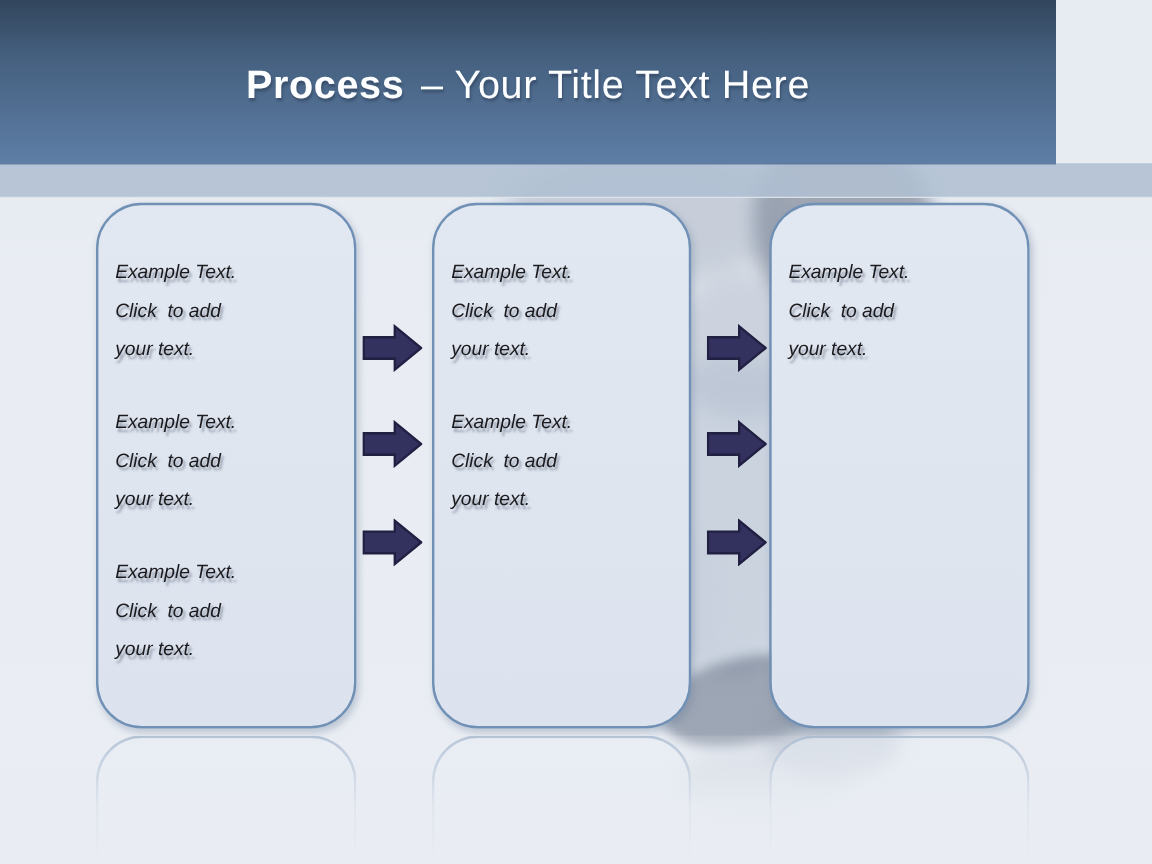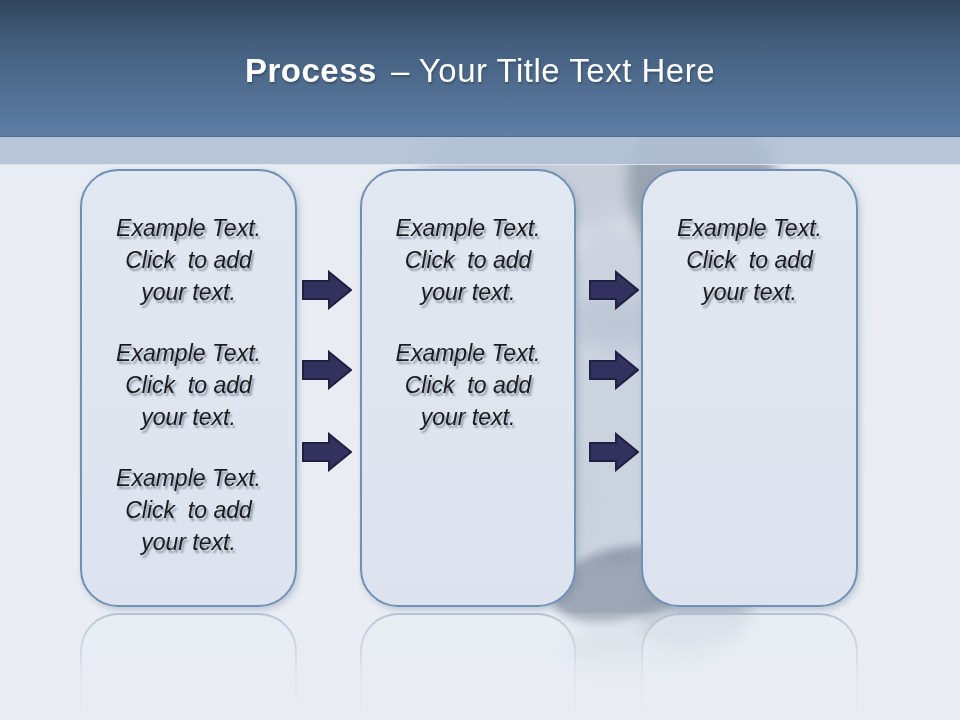--- a/index.html
+++ b/index.html
@@ -3,21 +3,21 @@
 <meta charset="utf-8">
 <style>
   html,body{margin:0;padding:0;background:#fff;}
   .slide{
     position:relative;width:960px;height:720px;overflow:hidden;
     font-family:"Liberation Sans",sans-serif;
     background:linear-gradient(180deg,#e7ebf2 0%,#e9edf3 55%,#eaeef4 100%);
   }
   
   .header{
-    position:absolute;left:0;top:0;width:960px;height:136px;z-index:3;
+    position:absolute;left:0;top:0;width:880px;height:136px;z-index:3;
     background:linear-gradient(180deg,#32455d 0%,#42ancha 0%,#45607f 35%,#5e7ea6 100%);
     background:linear-gradient(180deg,#32455d 0%,#45607f 35%,#5e7ea6 100%);
     border-bottom:1px solid #4d6c93;
   }
   .title{
     position:absolute;left:0;top:52px;width:100%;margin:0;
     text-align:center;color:#fdfeff;font-weight:normal;
     font-size:33px;letter-spacing:.5px;
     text-shadow:1px 2px 2px rgba(25,35,55,.35);
   }
@@ -43,21 +43,21 @@
   
   .box{
     position:absolute;top:169px;height:438px;z-index:4;box-sizing:border-box;
     background:linear-gradient(180deg,#e2e8f1 0%,#dce3ee 100%);
     border:2.5px solid #7090b5;border-radius:38px;
     box-shadow:2px 3px 6px rgba(105,125,155,.35);
     padding:41px 14px 0 14px;
   }
   .para{margin:0 0 29px 0;cursor:text;}
   .line{
-    font-style:italic;font-size:23px;line-height:32px;text-align:center;
+    font-style:italic;font-size:16px;line-height:32px;
     color:#1b1b1f;white-space:pre-wrap;
     text-shadow:2px 3px 2px rgba(128,136,154,.8);
   }
   
   .arrow{position:absolute;width:50px;height:40px;z-index:5;}
   
   .refl{
     position:absolute;top:613px;height:107px;z-index:1;box-sizing:border-box;
     border:2px solid rgba(140,162,190,.62);border-bottom:none;
     border-radius:38px 38px 0 0;

